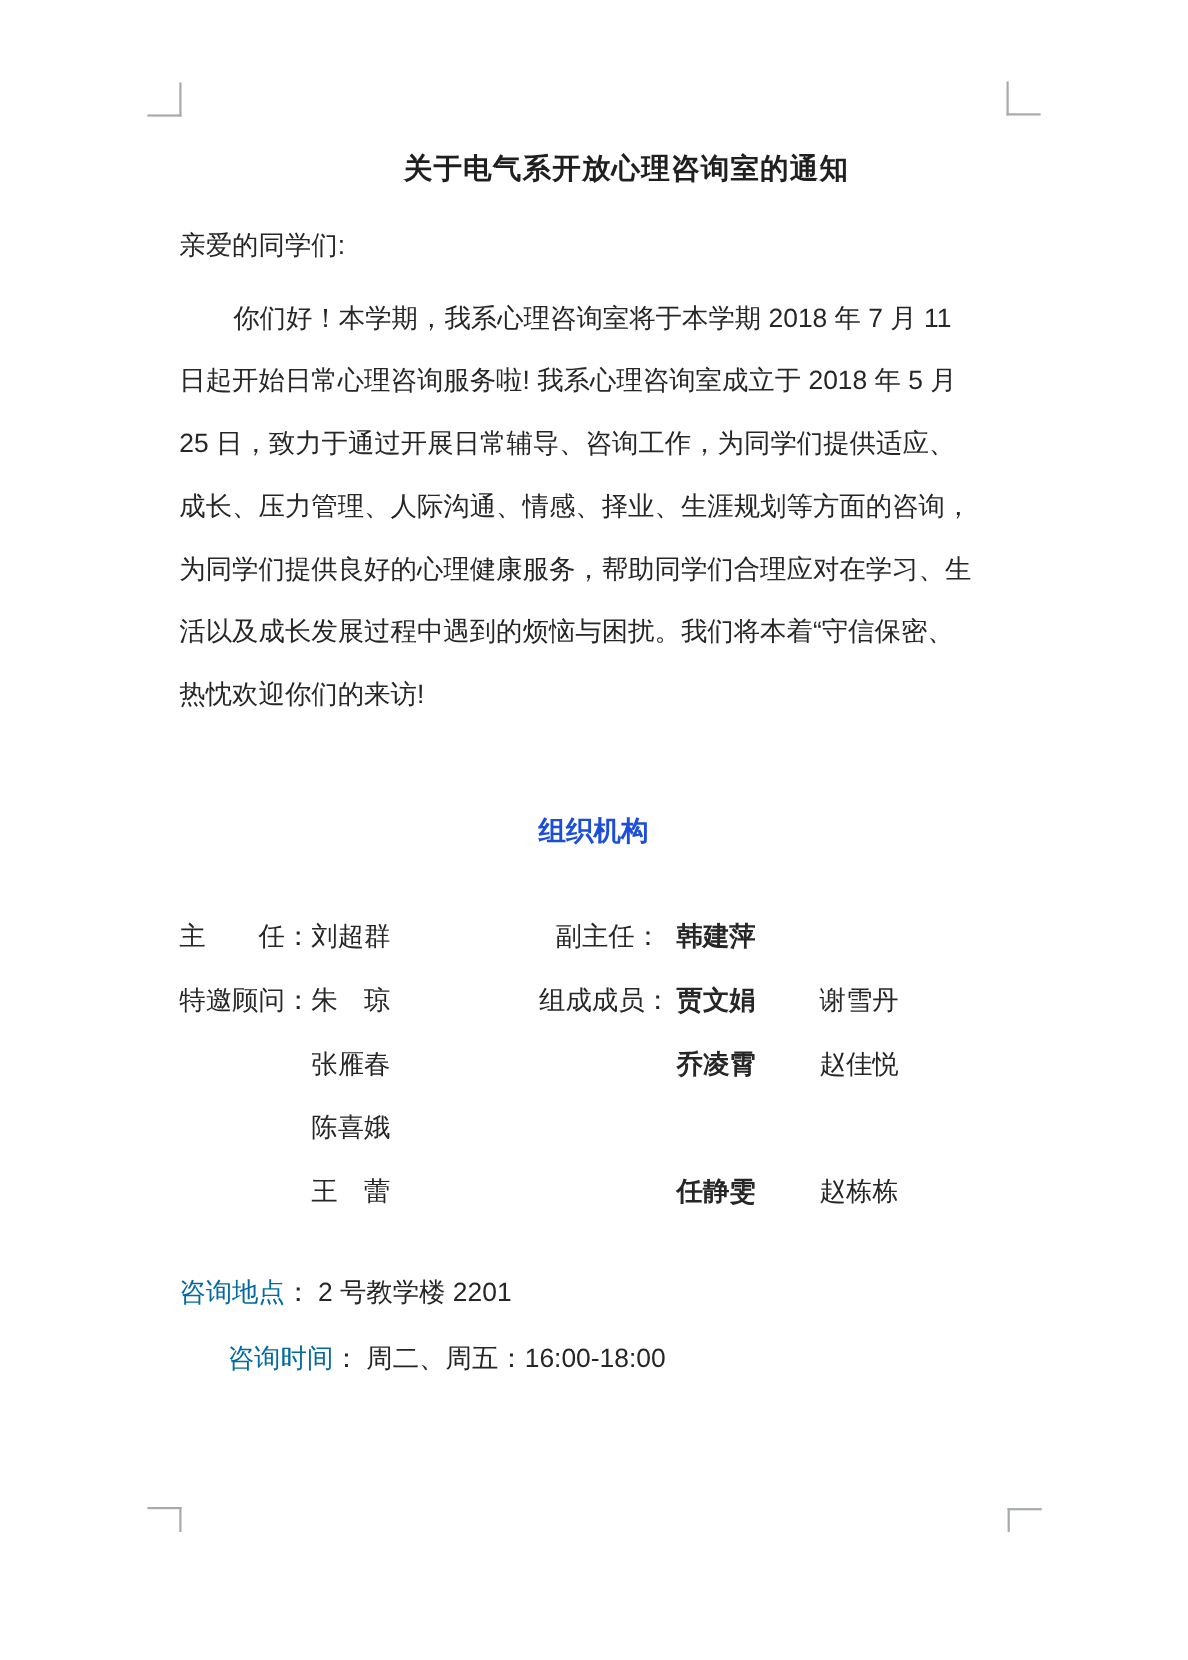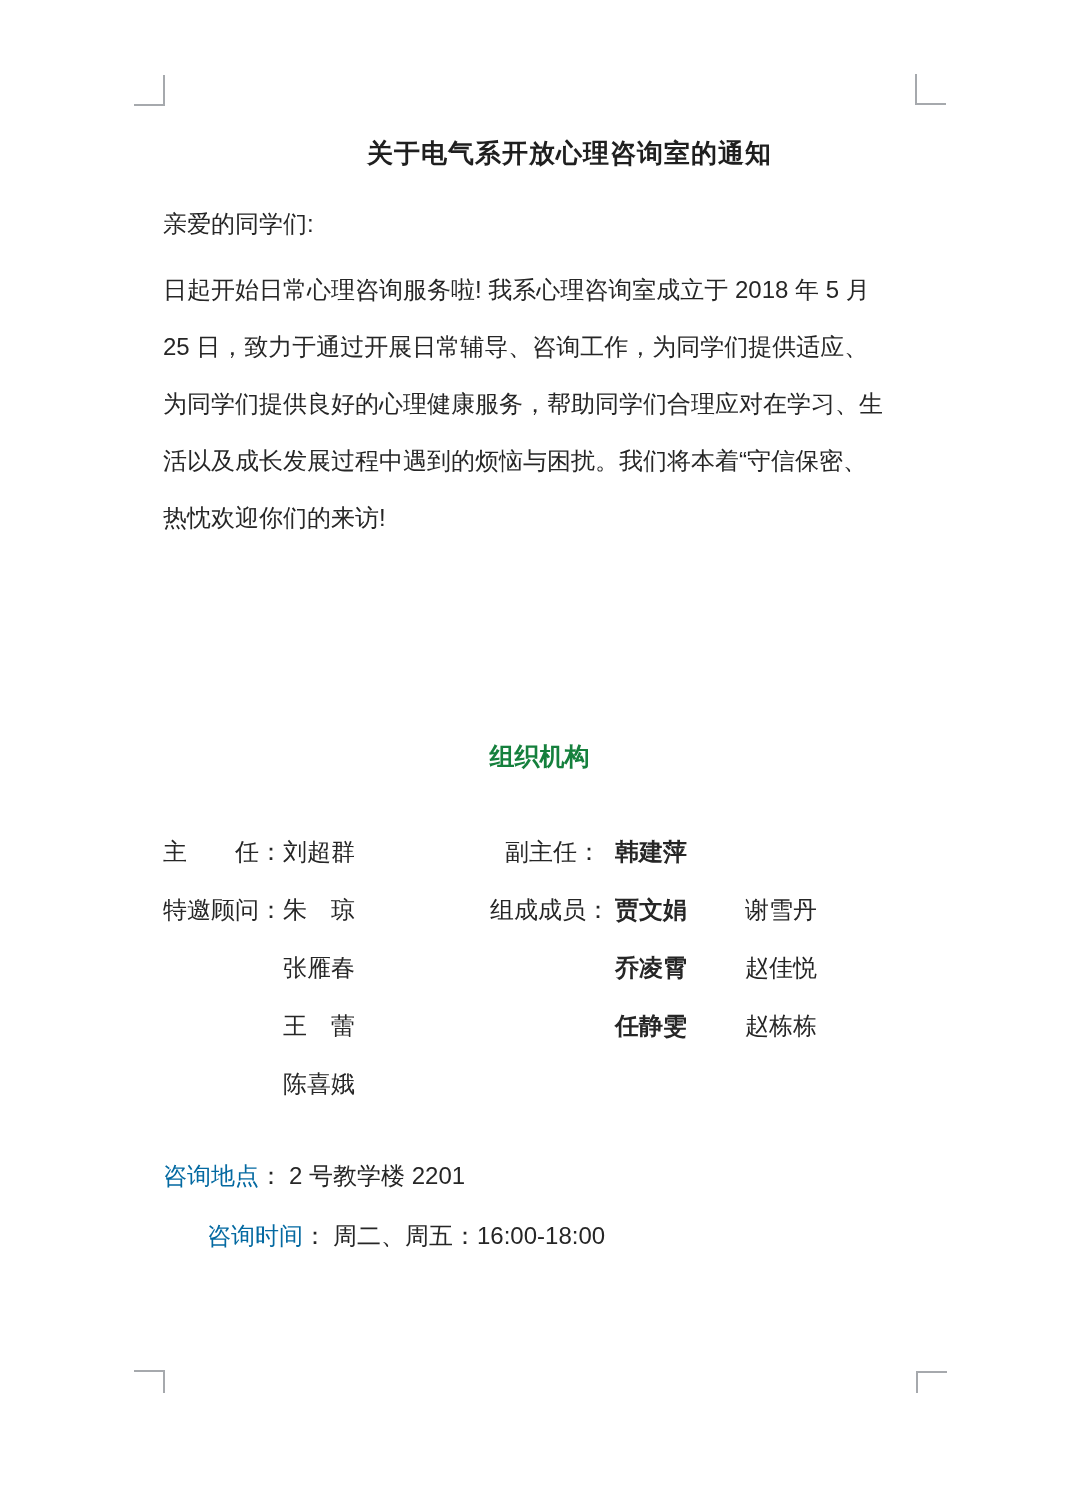--- a/index.html
+++ b/index.html
@@ -53,21 +53,21 @@
   .section-title {
     position: absolute;
     left: 0;
     width: 100%;
     top: 740px;
     height: 32px;
     line-height: 32px;
     text-align: center;
     font-size: 25px;
     font-weight: bold;
-    color: #15803d;
+    color: #1d4ed8;
     margin: 0;
   }
   .org {
     position: absolute;
     left: 0;
     top: 823px;
     width: 100%;
     font-size: 24px;
   }
   .org-row { position: relative; height: 58px; line-height: 58px; }
@@ -114,22 +114,24 @@
   <div class="cropmark bl"></div>
   <div class="cropmark br"></div>
 
   <div class="content">
 
     <div class="doc-title">关于电气系开放心理咨询室的通知</div>
 
     <div class="salutation">亲爱的同学们:</div>
 
     <div class="para">
+      <div class="line indent">你们好！本学期，我系心理咨询室将于本学期 2018 年 7 月 11</div>
       <div class="line">日起开始日常心理咨询服务啦! 我系心理咨询室成立于 2018 年 5 月</div>
       <div class="line">25 日，致力于通过开展日常辅导、咨询工作，为同学们提供适应、</div>
+      <div class="line">成长、压力管理、人际沟通、情感、择业、生涯规划等方面的咨询，</div>
       <div class="line">为同学们提供良好的心理健康服务，帮助同学们合理应对在学习、生</div>
       <div class="line">活以及成长发展过程中遇到的烦恼与困扰。我们将本着“守信保密、</div>
       <div class="line">热忱欢迎你们的来访!</div>
     </div>
 
     <h2 class="section-title">组织机构</h2>
 
     <div class="org">
       <div class="org-row">
         <span class="cell label-l">主　　任：</span>
@@ -147,31 +149,31 @@
       </div>
       <div class="org-row">
         <span class="cell label-l"></span>
         <span class="cell name-l">张雁春</span>
         <span class="cell label-r"></span>
         <span class="cell name-r1">乔凌霄</span>
         <span class="cell name-r2">赵佳悦</span>
       </div>
       <div class="org-row">
         <span class="cell label-l"></span>
+        <span class="cell name-l">陈喜娥</span>
+        <span class="cell label-r"></span>
+        <span class="cell name-r1"></span>
+        <span class="cell name-r2"></span>
+      </div>
+      <div class="org-row">
+        <span class="cell label-l"></span>
         <span class="cell name-l">王　蕾</span>
         <span class="cell label-r"></span>
         <span class="cell name-r1">任静雯</span>
         <span class="cell name-r2">赵栋栋</span>
-      </div>
-      <div class="org-row">
-        <span class="cell label-l"></span>
-        <span class="cell name-l">陈喜娥</span>
-        <span class="cell label-r"></span>
-        <span class="cell name-r1"></span>
-        <span class="cell name-r2"></span>
       </div>
     </div>
 
     <div class="info-row loc">
       <span class="lbl">咨询地点</span><span>：</span><span class="val">2 号教学楼 2201</span>
     </div>
 
     <div class="info-row time">
       <span class="lbl">咨询时间</span><span>：</span><span class="val">周二、周五：16:00-18:00</span>
     </div>

